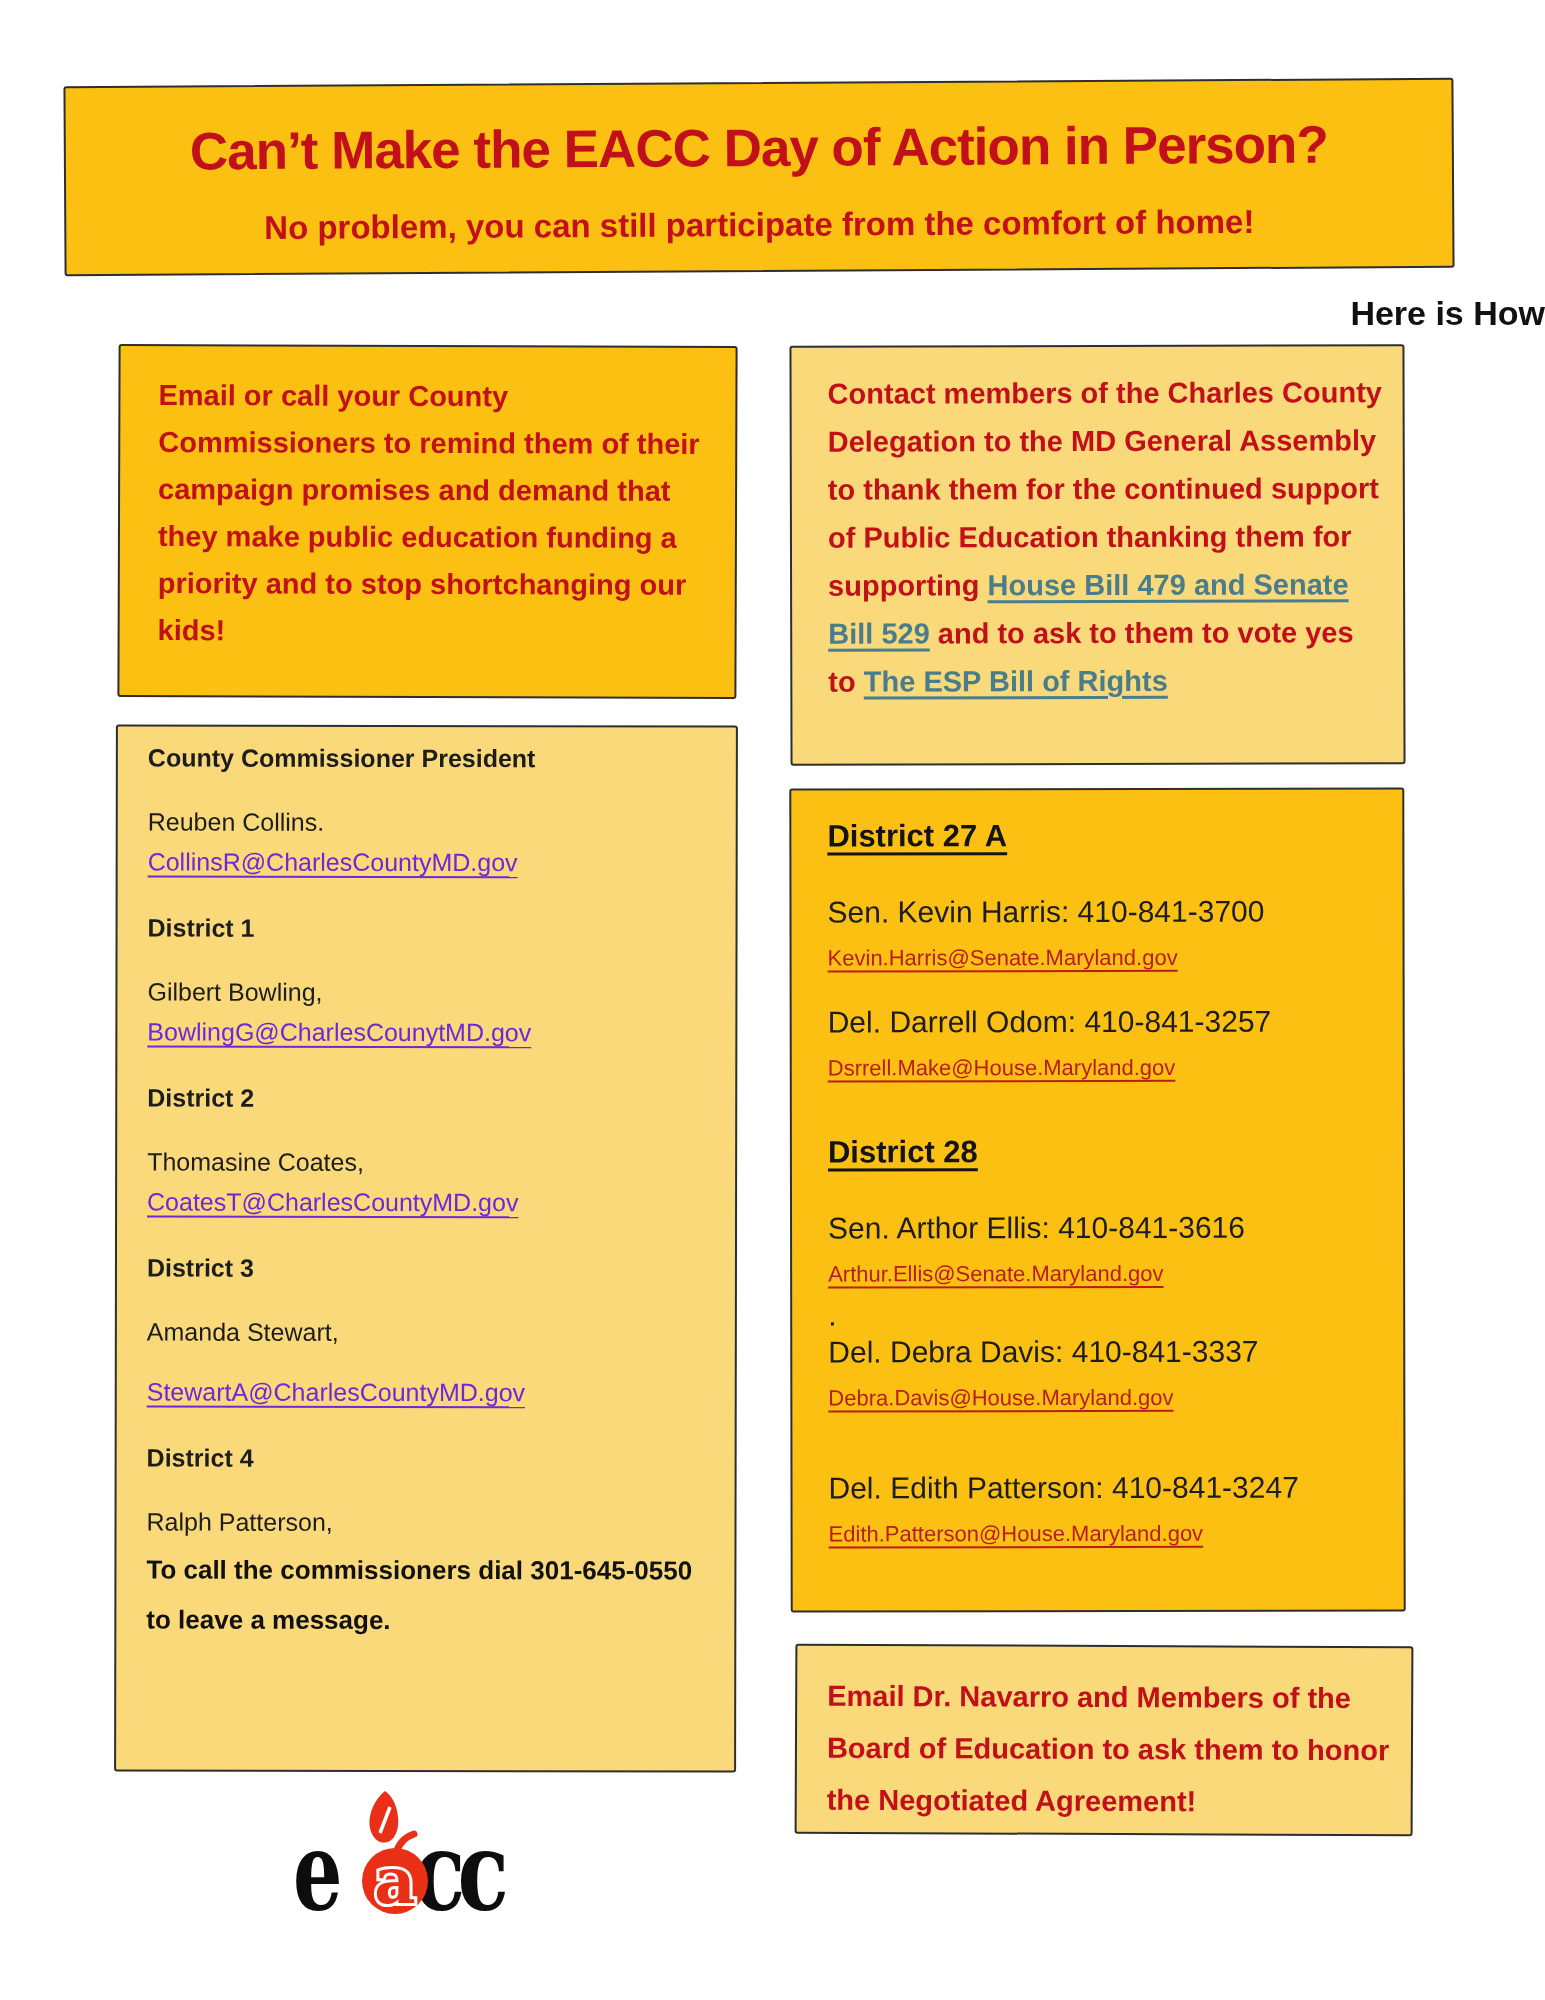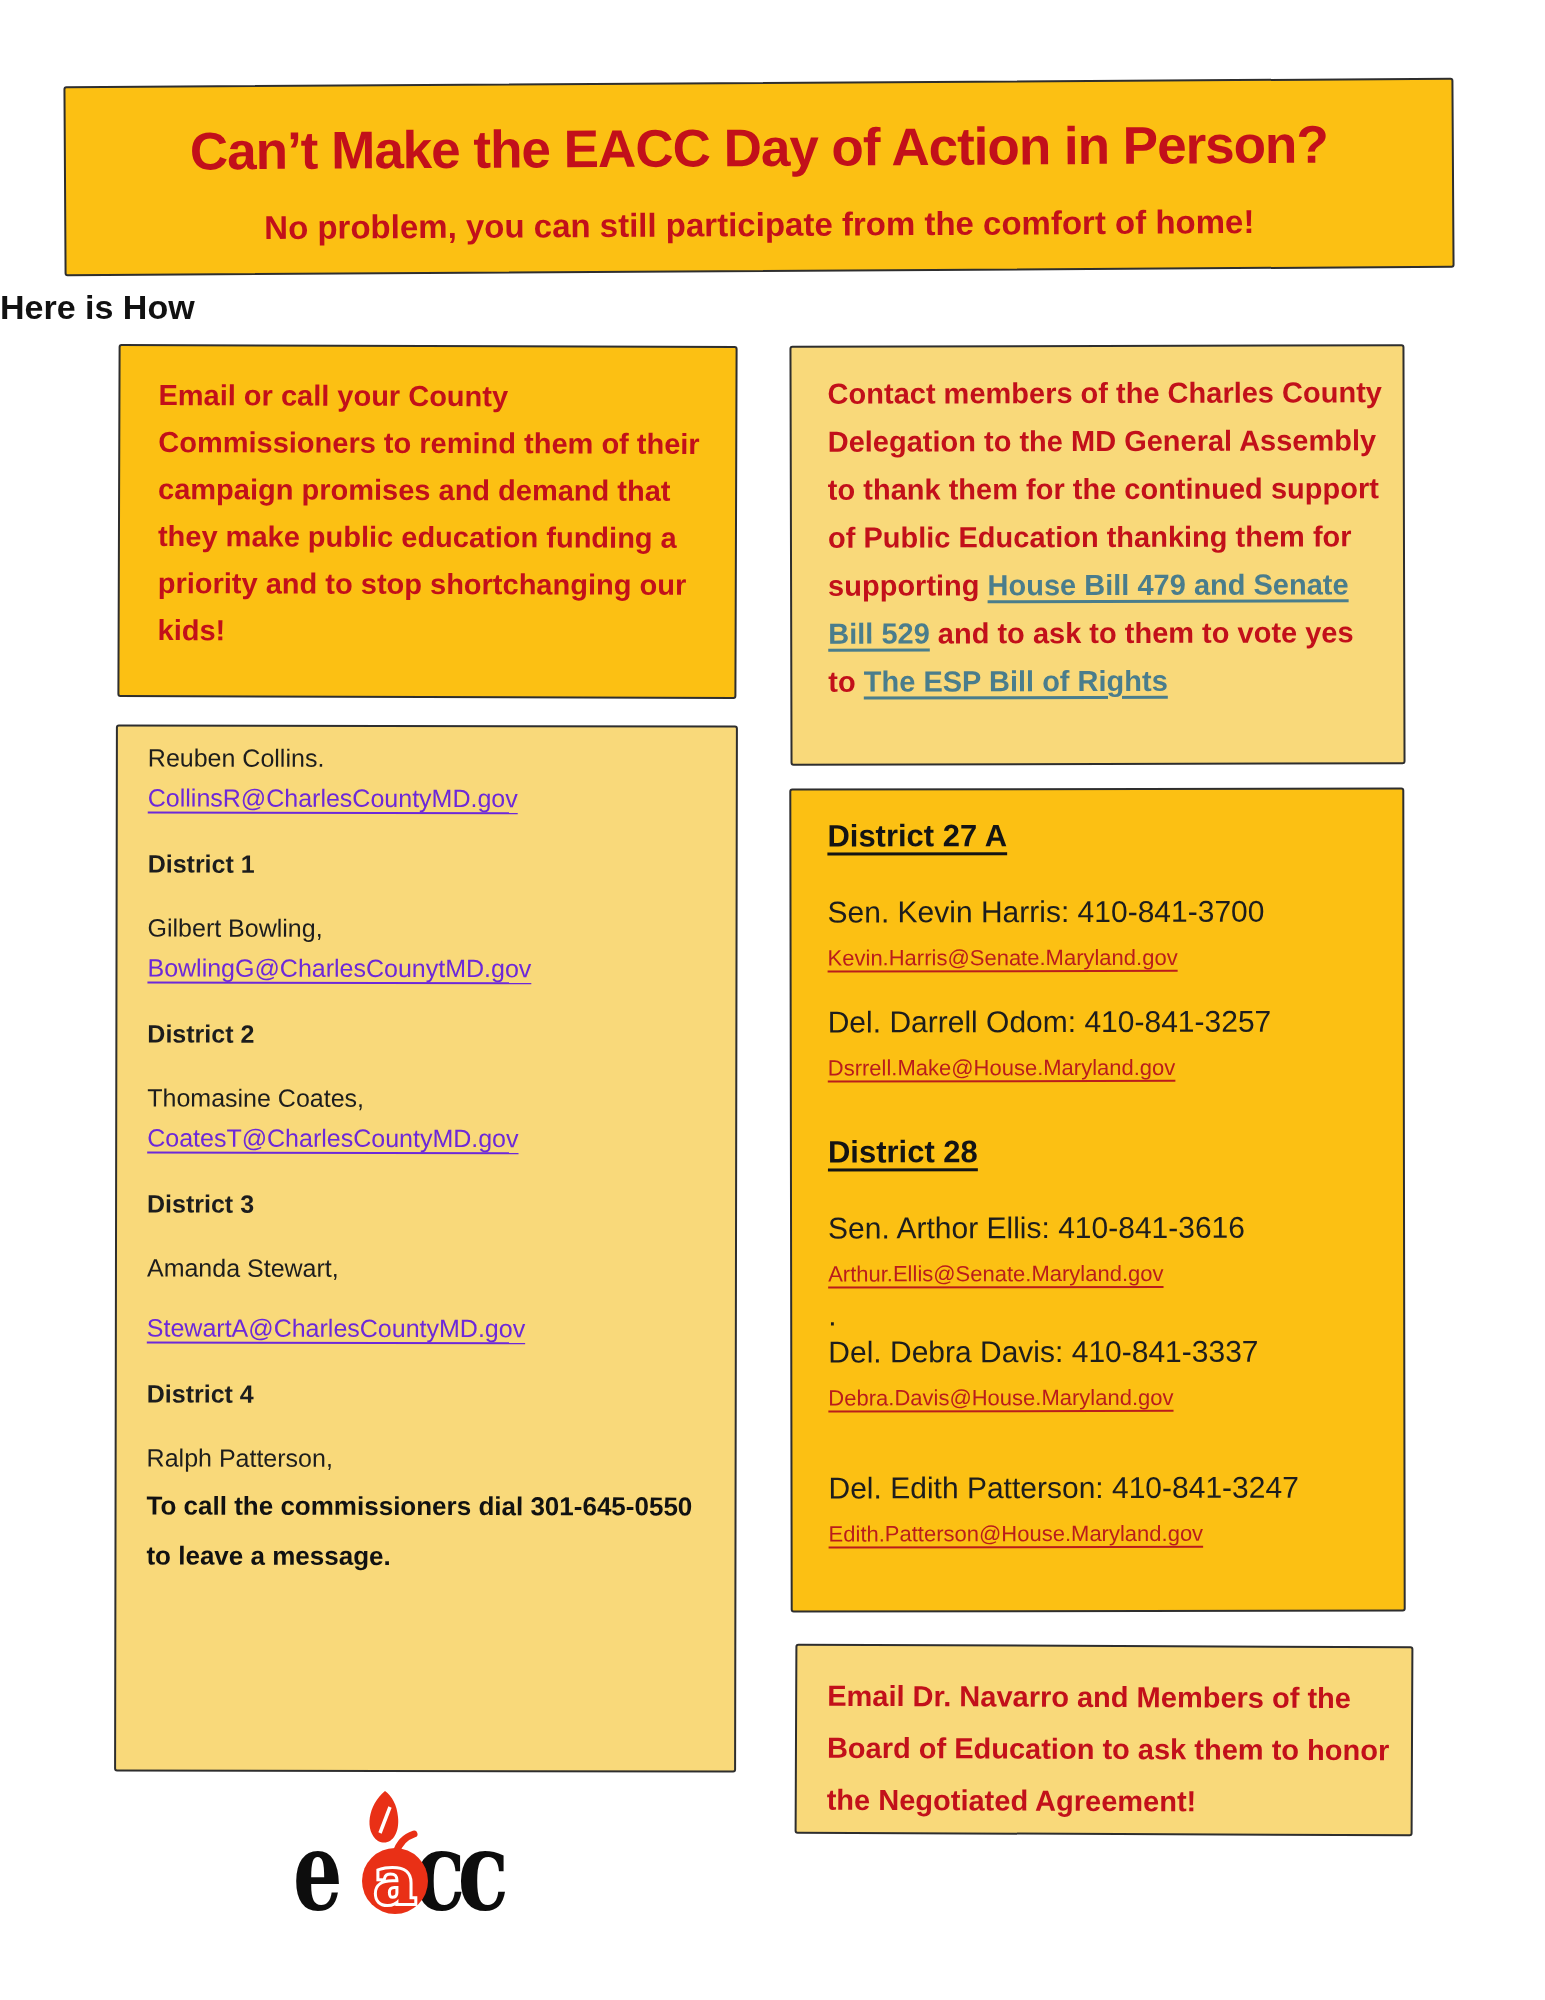--- a/index.html
+++ b/index.html
@@ -11,21 +11,21 @@
   
   .banner{
     left:64px;top:82px;width:1390px;height:190px;background:#FCC013;
     display:flex;flex-direction:column;align-items:center;justify-content:center;
     gap:34px;transform:rotate(-0.35deg);padding-top:8px;
   }
   .banner-title{color:#C2101A;font-weight:bold;font-size:53px;letter-spacing:-1px;line-height:1;}
   .banner-subtitle{color:#C2101A;font-weight:bold;font-size:33px;line-height:1;}
   
   .here-is-how{
-    position:absolute;left:0;top:288px;width:100%;text-align:left;
+    position:absolute;left:0;top:294px;width:100%;text-align:right;
     font-size:34px;font-weight:bold;color:#111;
   }
   
   .action-left{
     left:118px;top:345px;width:619px;height:353px;background:#FCC013;
     transform:rotate(0.2deg);padding:26px 22px 0 38px;
   }
   .action-left .txt{color:#C2101A;font-weight:bold;font-size:29px;line-height:47px;}
   .action-right{
     left:790px;top:345px;width:615px;height:420px;background:#F9D97A;
@@ -87,20 +87,21 @@
 
   <div class="sketch action-left">
     <div class="txt">Email or call your County Commissioners to remind them of their campaign promises and demand that they make public education funding a priority and to stop shortchanging our kids!</div>
   </div>
 
   <div class="sketch action-right">
     <div class="txt"><span>Contact members of the Charles County Delegation to the MD General Assembly to thank them for the continued support of Public Education thanking them for supporting </span><a class="inline-link">House Bill 479 and Senate Bill 529</a><span> and to ask to them to vote yes to </span><a class="inline-link">The ESP Bill of Rights</a></div>
   </div>
 
   <div class="sketch commissioners">
+    <div class="line heading">County Commissioner President</div>
     <div class="line name">Reuben Collins.</div>
     <a class="line email">CollinsR@CharlesCountyMD.gov</a>
     <div class="line heading">District 1</div>
     <div class="line name">Gilbert Bowling,</div>
     <a class="line email">BowlingG@CharlesCounytMD.gov</a>
     <div class="line heading">District 2</div>
     <div class="line name">Thomasine Coates,</div>
     <a class="line email">CoatesT@CharlesCountyMD.gov</a>
     <div class="line heading">District 3</div>
     <div class="line name">Amanda Stewart,</div>

